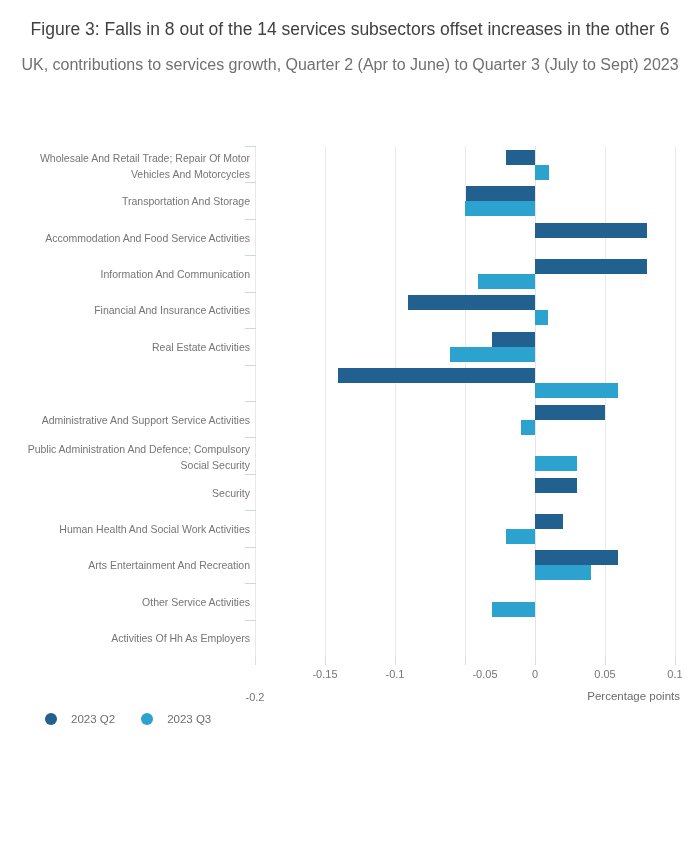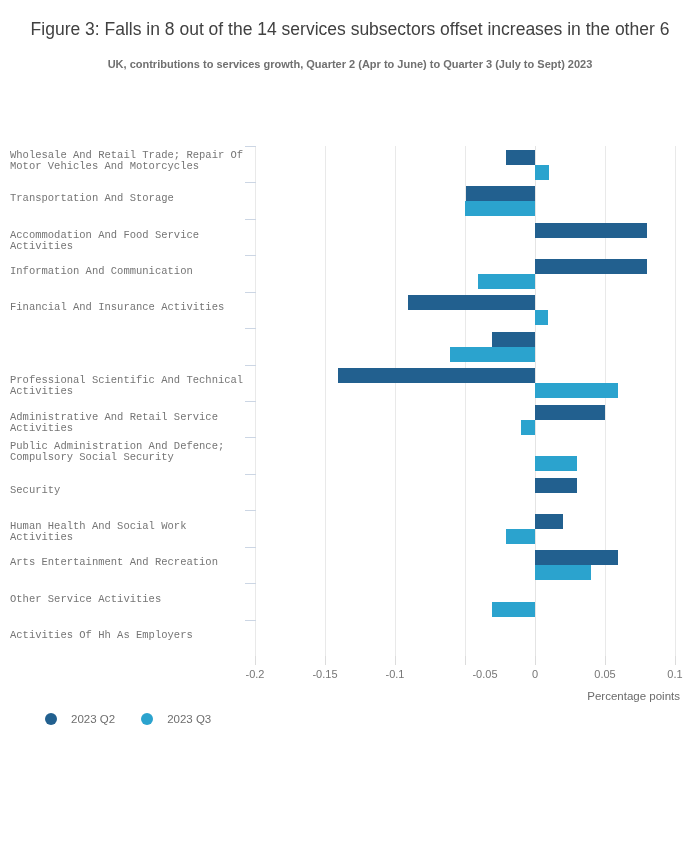--- a/index.html
+++ b/index.html
@@ -19,24 +19,24 @@
     text-align:center;
     font-size:17.5px;
     line-height:22px;
     color:#414141;
     font-weight:400;
     margin-top:12px;
   }
   .subtitle{
     position:absolute;left:20px;top:57px;width:660px;
     text-align:center;
-    font-size:11px;
+    font-size:16px;
     line-height:15px;
     color:#707070;
-    font-weight:700;
+    font-weight:400;
   }
 
   
   .plot{
     position:absolute;
     left:255px;top:146px;
     width:420px;height:510px;
   }
   .gridline{
     position:absolute;top:0;bottom:0;width:1px;
@@ -54,24 +54,24 @@
   
   .bar{position:absolute;height:15px;}
   .bar.q2{background:#22608f;}
   .bar.q3{background:#2ba3ce;}
 
   
   .cat-label{
     position:absolute;
     right:0;
     width:240px;
+    text-align:right;
     font-size:10.5px;
-    line-height:11px;
+    line-height:16px;
     color:#757575;
-    font-family:Liberation Mono, monospace;
   }
   .cat-labels{position:absolute;left:5px;top:146px;width:245px;height:510px;}
 
   
   .xtick-label{
     position:absolute;
     font-size:11px;
     color:#767676;
     text-align:center;
     width:60px;
@@ -108,22 +108,22 @@
 
   <div class="title">Figure 3: Falls in 8 out of the 14 services subsectors offset increases in the other 6</div>
   <div class="subtitle">UK, contributions to services growth, Quarter 2 (Apr to June) to Quarter 3 (July to Sept) 2023</div>
 
   <div class="cat-labels">
       <div class="cat-label" style="top: 3.71429px;">Wholesale And Retail Trade; Repair Of Motor Vehicles And Motorcycles</div>
       <div class="cat-label" style="top: 47.1429px;">Transportation And Storage</div>
       <div class="cat-label" style="top: 120px;">Information And Communication</div>
       <div class="cat-label" style="top: 83.5714px;">Accommodation And Food Service Activities</div>
       <div class="cat-label" style="top: 156.429px;">Financial And Insurance Activities</div>
-      <div class="cat-label" style="top: 229.286px;">Professional Scientific And Technical Activities</div>
-      <div class="cat-label" style="top: 265.714px;">Administrative And Retail Service Activities</div>
+      <div class="cat-label" style="top: 192.857px;">Real Estate Activities</div>
+      <div class="cat-label" style="top: 265.714px;">Administrative And Support Service Activities</div>
       <div class="cat-label" style="top: 295.143px;">Public Administration And Defence; Compulsory Social Security</div>
       <div class="cat-label" style="top: 338.571px;">Security</div>
       <div class="cat-label" style="top: 375px;">Human Health And Social Work Activities</div>
       <div class="cat-label" style="top: 411.429px;">Arts Entertainment And Recreation</div>
       <div class="cat-label" style="top: 447.857px;">Other Service Activities</div>
       <div class="cat-label" style="top: 484.286px;">Activities Of Hh As Employers</div>
     </div>
 
   <div class="yaxis-line"></div>
   <div class="plot">
@@ -166,21 +166,21 @@
         <span class="legend-label">2023 Q2</span>
       </div>
       <div class="legend-item">
         <span class="legend-dot" style="background: rgb(43, 163, 206);"></span>
         <span class="legend-label">2023 Q3</span>
       </div>
     </div>
 
 
 <div class="xtick-mark" style="left: 255px;"></div>
-    <div class="xtick-label" style="left: 225px;">-0.2</div>
+    <div class="xtick-label" style="left: 225px; margin-top: 23px;">-0.2</div>
     <div class="xtick-mark" style="left: 325px;"></div>
     <div class="xtick-label" style="left: 295px;">-0.15</div>
     <div class="xtick-mark" style="left: 395px;"></div>
     <div class="xtick-label" style="left: 365px;">-0.1</div>
     <div class="xtick-mark" style="left: 465px;"></div>
     <div class="xtick-label" style="left: 455px;">-0.05</div>
     <div class="xtick-mark" style="left: 535px;"></div>
     <div class="xtick-label" style="left: 505px;">0</div>
     <div class="xtick-mark" style="left: 605px;"></div>
     <div class="xtick-label" style="left: 575px;">0.05</div>

